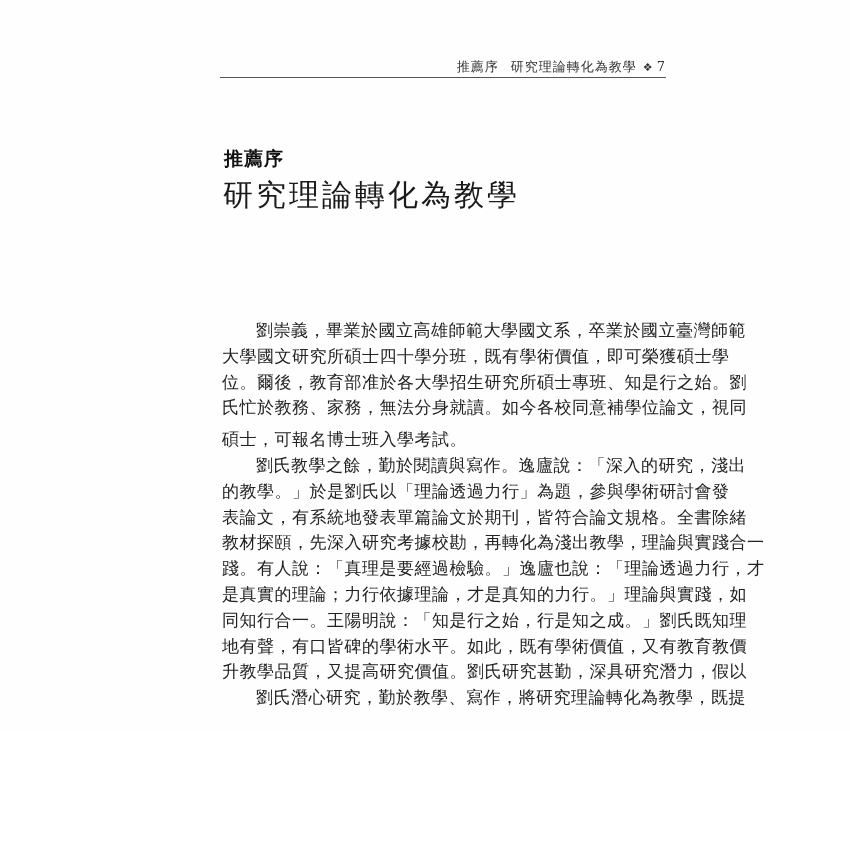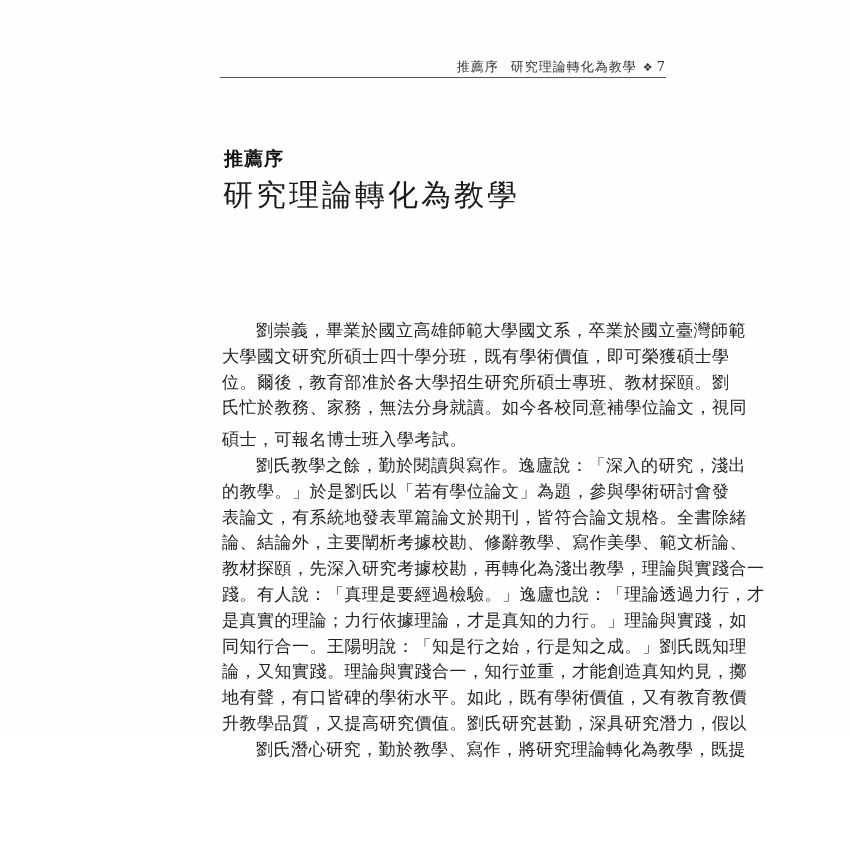--- a/index.html
+++ b/index.html
@@ -32,32 +32,30 @@
   </div>
   <div class="header-rule"></div>
 
   <div class="section-label">推薦序</div>
   <div class="chapter-title">研究理論轉化為教學</div>
 
   <div class="body-text">
 
     <div class="line indent">劉崇義，畢業於國立高雄師範大學國文系，卒業於國立臺灣師範</div>
     <div class="line">大學國文研究所碩士四十學分班，既有學術價值，即可榮獲碩士學</div>
-    <div class="line">位。爾後，教育部准於各大學招生研究所碩士專班、教材探頤。劉</div>
+    <div class="line">位。爾後，教育部准於各大學招生研究所碩士專班、知是行之始。劉</div>
     <div class="line">氏忙於教務、家務，無法分身就讀。如今各校同意補學位論文，視同</div>
     <div class="line last">碩士，可報名博士班入學考試。</div>
 
     <div class="line indent">劉氏教學之餘，勤於閱讀與寫作。逸廬說：「深入的研究，淺出</div>
-    <div class="line">的教學。」於是劉氏以「若有學位論文」為題，參與學術研討會發</div>
+    <div class="line">的教學。」於是劉氏以「理論透過力行」為題，參與學術研討會發</div>
     <div class="line">表論文，有系統地發表單篇論文於期刊，皆符合論文規格。全書除緒</div>
-    <div class="line">論、結論外，主要闡析考據校勘、修辭教學、寫作美學、範文析論、</div>
     <div class="line">教材探頤，先深入研究考據校勘，再轉化為淺出教學，理論與實踐合一</div>
     <div class="line">踐。有人說：「真理是要經過檢驗。」逸廬也說：「理論透過力行，才</div>
     <div class="line">是真實的理論；力行依據理論，才是真知的力行。」理論與實踐，如</div>
     <div class="line">同知行合一。王陽明說：「知是行之始，行是知之成。」劉氏既知理</div>
-    <div class="line">論，又知實踐。理論與實踐合一，知行並重，才能創造真知灼見，擲</div>
     <div class="line">地有聲，有口皆碑的學術水平。如此，既有學術價值，又有教育教價</div>
 
     <div class="line">升教學品質，又提高研究價值。劉氏研究甚勤，深具研究潛力，假以</div>
     <div class="line indent">劉氏潛心研究，勤於教學、寫作，將研究理論轉化為教學，既提</div>
   </div>
 
 </div>
 
 </body></html>

